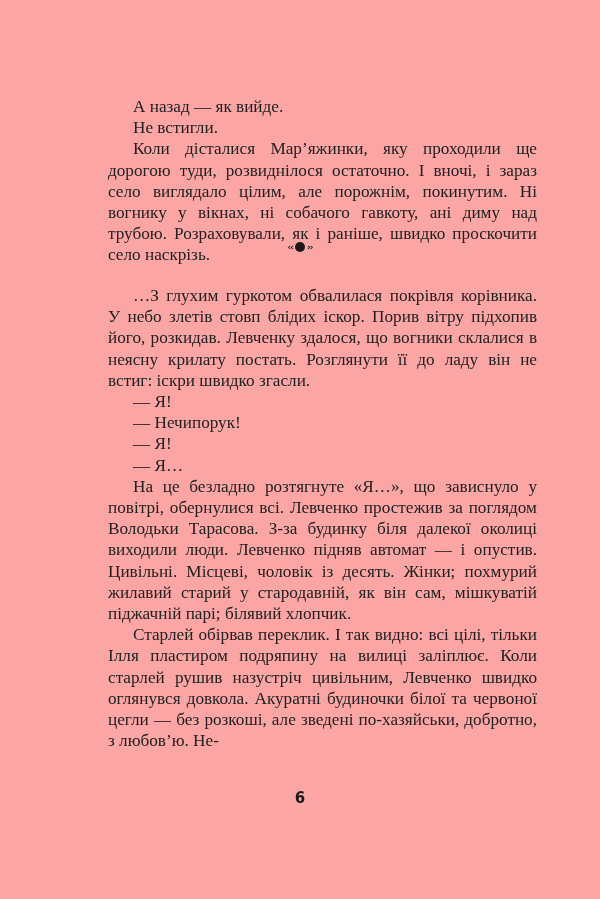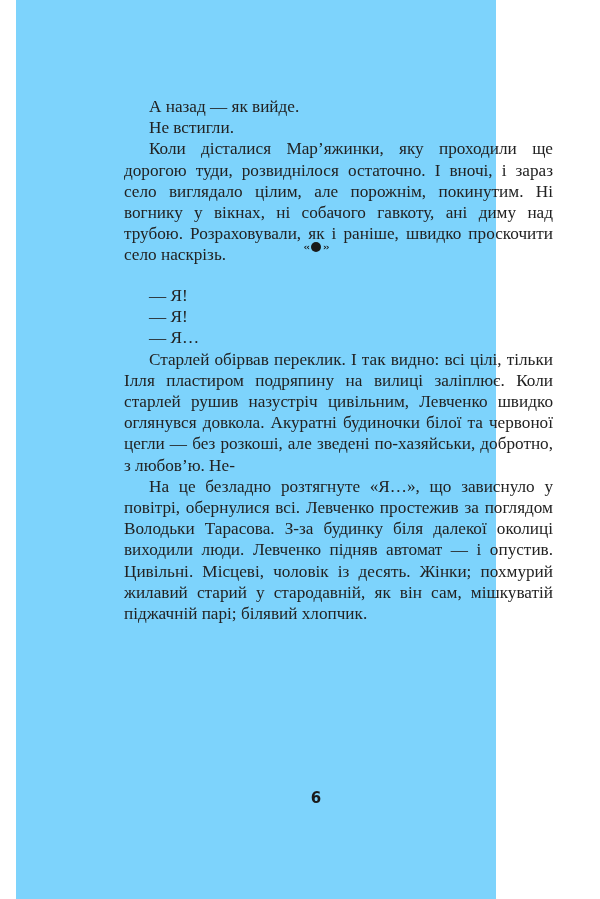--- a/index.html
+++ b/index.html
@@ -8,23 +8,23 @@
       background: #ffffff;
     }
     body {
       width: 600px;
       height: 899px;
       position: relative;
       overflow: hidden;
     }
     .page {
       position: absolute;
-      left: 16px; top: 0;
-      width: 480px; height: 899px;
-      background: #7dd3fc;
+      left: 0; top: 0;
+      width: 600px; height: 899px;
+      background: #fca5a5;
     }
     .text-block {
       position: absolute;
       left: 108px;
       width: 429px;
       font-family: "Liberation Serif", "DejaVu Serif", serif;
       font-size: 17.2px;
       line-height: 21.2px;
       color: #222222;
       text-align: justify;
@@ -88,22 +88,24 @@
 
   <div class="separator">
     <span class="ornament">
       <span class="ticks">‹‹</span>
       <span class="dot"></span>
       <span class="ticks">››</span>
     </span>
   </div>
 
   <div class="text-block block-2">
+    <p>…З глухим гуркотом обвалилася покрівля корівника. У небо злетів стовп блідих іскор. Порив вітру підхопив його, розкидав. Левченку здалося, що вогники склалися в неясну крилату постать. Розглянути її до ладу він не встиг: іскри швидко згасли.</p>
     <p>— Я!</p>
+    <p>— Нечипорук!</p>
     <p>— Я!</p>
     <p>— Я…</p>
+    <p>На це безладно розтягнуте «Я…», що зависнуло у повітрі, обернулися всі. Левченко простежив за поглядом Володьки Тарасова. З-за будинку біля далекої околиці виходили люди. Левченко підняв автомат — і опустив. Цивільні. Місцеві, чоловік із десять. Жінки; похмурий жилавий старий у стародавній, як він сам, мішкуватій піджачній парі; білявий хлопчик.</p>
     <p>Старлей обірвав переклик. І так видно: всі цілі, тільки Ілля пластиром подряпину на вилиці заліплює. Коли старлей рушив назустріч цивільним, Левченко швидко оглянувся довкола. Акуратні будиночки білої та червоної цегли — без розкоші, але зведені по-хазяйськи, добротно, з любов’ю. Не-</p>
-    <p>На це безладно розтягнуте «Я…», що зависнуло у повітрі, обернулися всі. Левченко простежив за поглядом Володьки Тарасова. З-за будинку біля далекої околиці виходили люди. Левченко підняв автомат — і опустив. Цивільні. Місцеві, чоловік із десять. Жінки; похмурий жилавий старий у стародавній, як він сам, мішкуватій піджачній парі; білявий хлопчик.</p>
   </div>
 
   <div class="page-number">6</div>
 
 </div>
 
 </body></html>

